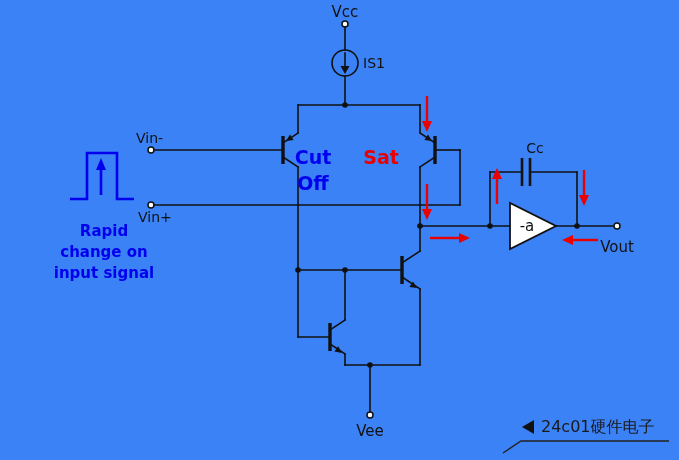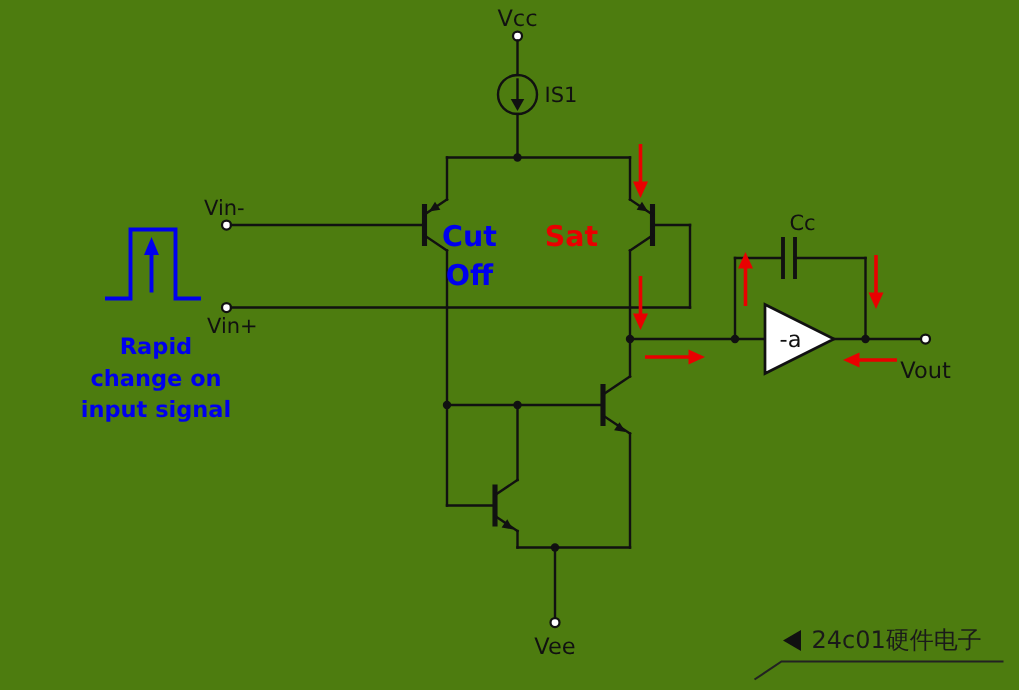--- a/index.html
+++ b/index.html
@@ -1,16 +1,16 @@
 <!DOCTYPE html>
 <html><head>
 <meta charset="utf-8">
 <style>
   html,body { margin:0; padding:0; background:#ffffff; }
-  .stage { position:relative; width:679px; height:460px; background:#4d7c0f; overflow:hidden;
+  .stage { position:relative; width:679px; height:460px; background:#3b82f6; overflow:hidden;
            font-family:"DejaVu Sans","Liberation Sans",sans-serif; }
   svg { position:absolute; left:0; top:0; }
 
   
   .w     { stroke:#111111; stroke-width:1.6; fill:none; stroke-linecap:square; }
   .bar   { stroke:#111111; stroke-width:3.4; fill:none; stroke-linecap:butt; }
   .plate { stroke:#111111; stroke-width:2.6; fill:none; }
   .term  { fill:#ffffff; stroke:#111111; stroke-width:1.5; }
   .dot   { fill:#111111; }
   .tri   { fill:#111111; }

